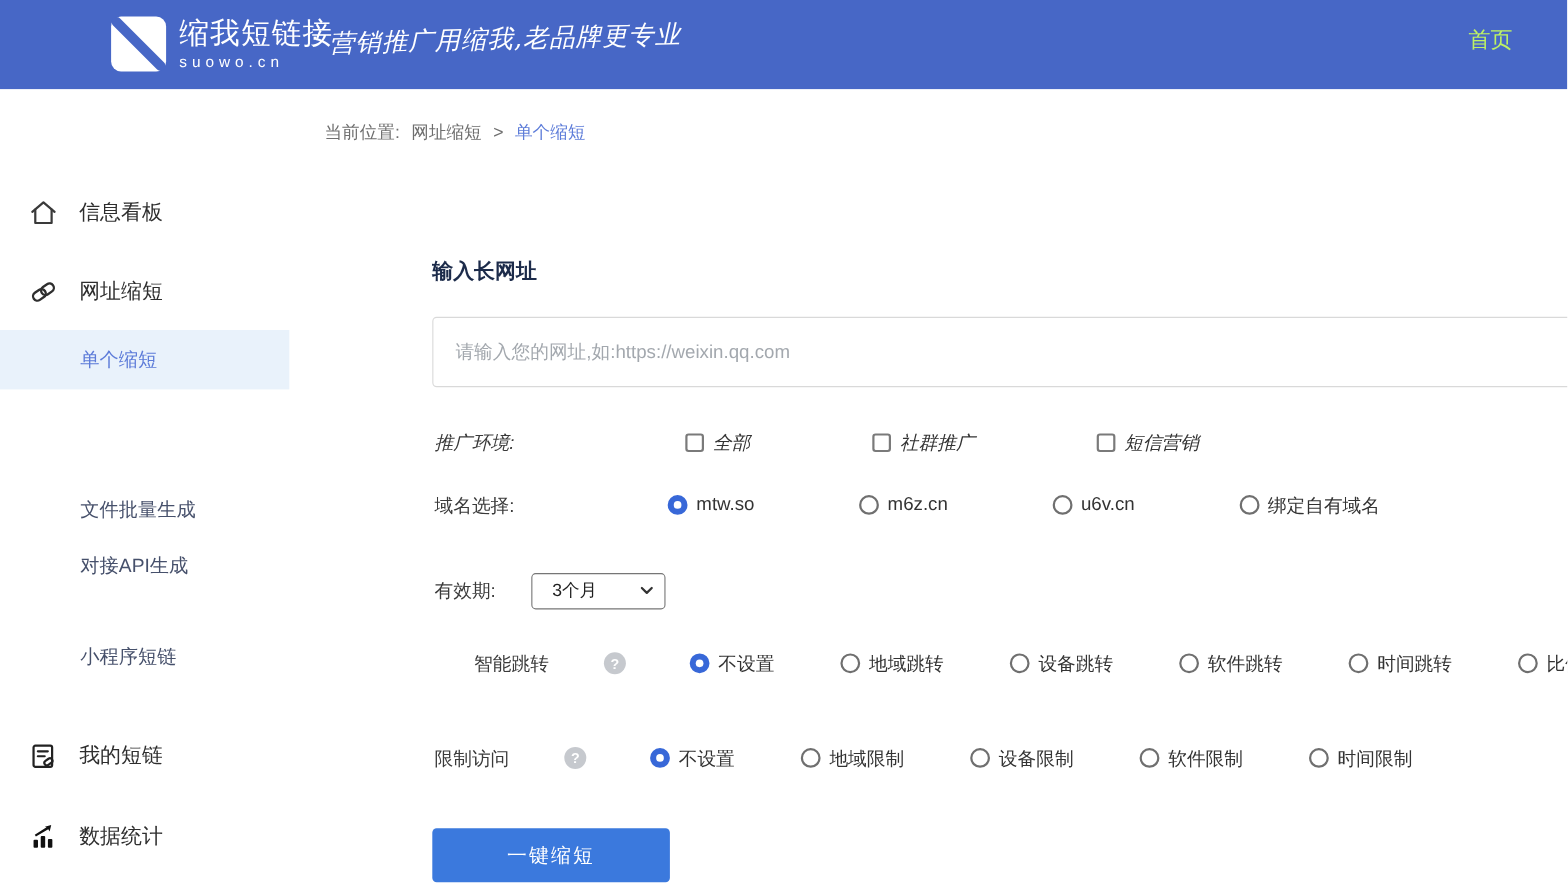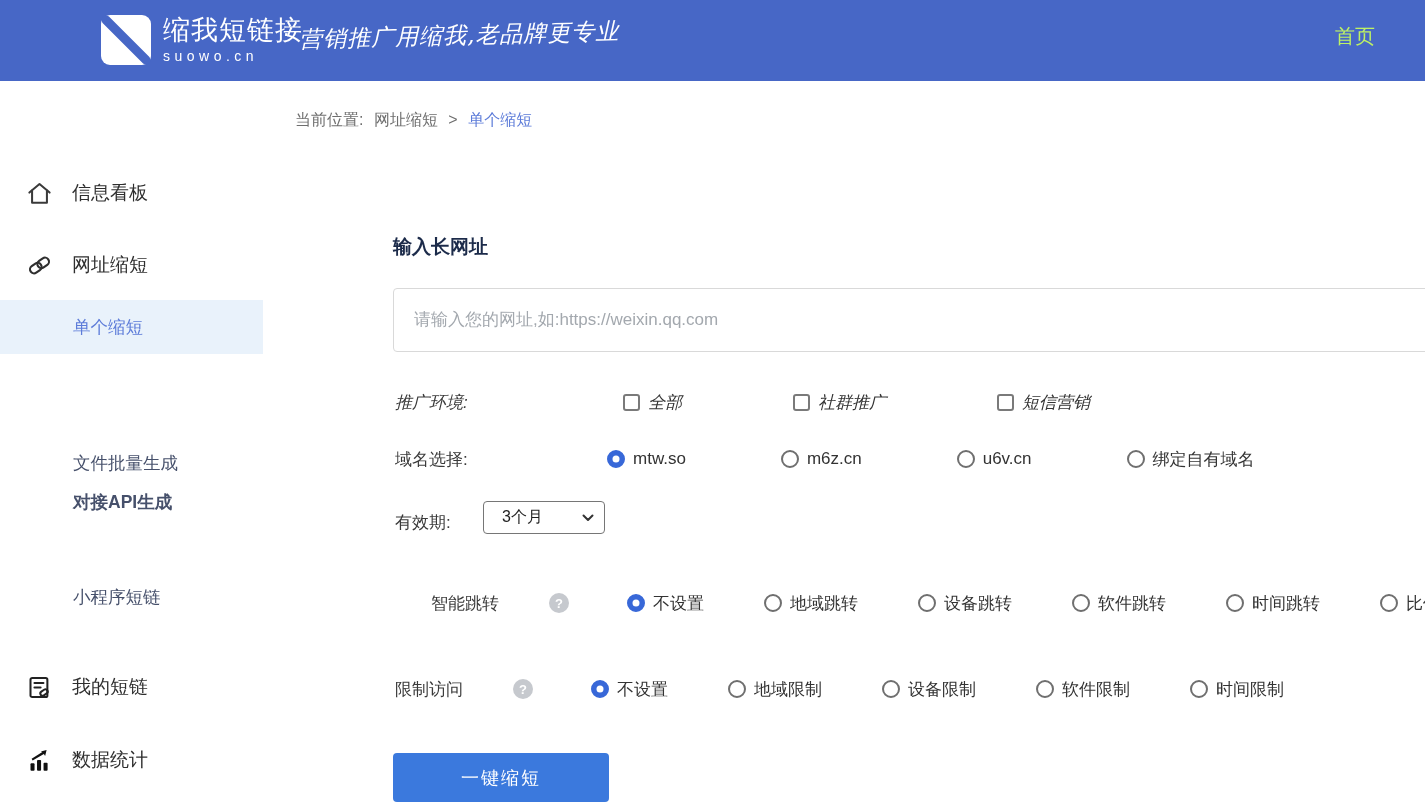--- a/index.html
+++ b/index.html
@@ -132,21 +132,21 @@
     </span>
     <span class="s-label">网址缩短</span>
   </div>
 
   <div class="side-sub active" style="top:300px;">
     <span class="s-label">单个缩短</span>
   </div>
   <div class="side-sub" style="top:445px;">
     <span class="s-label">文件批量生成</span>
   </div>
-  <div class="side-sub" style="top:484px;font-weight:bold;">
+  <div class="side-sub" style="top:496px;">
     <span class="s-label">对接API生成</span>
   </div>
   <div class="side-sub" style="top:579px;">
     <span class="s-label">小程序短链</span>
   </div>
 
   <div class="side-item" style="top:742px;">
     <span class="s-icon">
       <svg viewBox="0 0 24 24" width="27" height="27" fill="#111" stroke="none">
         <rect x="4" y="14.5" width="3.6" height="6.5" rx="0.8"></rect>
@@ -209,21 +209,21 @@
     <span class="opt">
       <span class="radio"></span>
       <span class="opt-label">u6v.cn</span>
     </span>
     <span class="opt">
       <span class="radio"></span>
       <span class="opt-label">绑定自有域名</span>
     </span>
   </div>
 
-  <div class="form-row" style="top:500px;height:34px;align-items:flex-end;">
+  <div class="form-row" style="top:520px;height:34px;">
     <span class="row-label w88">有效期:</span>
     <div class="select-box">
       <span class="select-value">3个月</span>
       <svg width="12" height="8" viewBox="0 0 12 8" fill="none" stroke="#333" stroke-width="2" stroke-linecap="round" stroke-linejoin="round">
         <polyline points="1.5,1.5 6,6 10.5,1.5"></polyline>
       </svg>
     </div>
   </div>
 
   <div class="form-row gap24" style="top:585px;">

